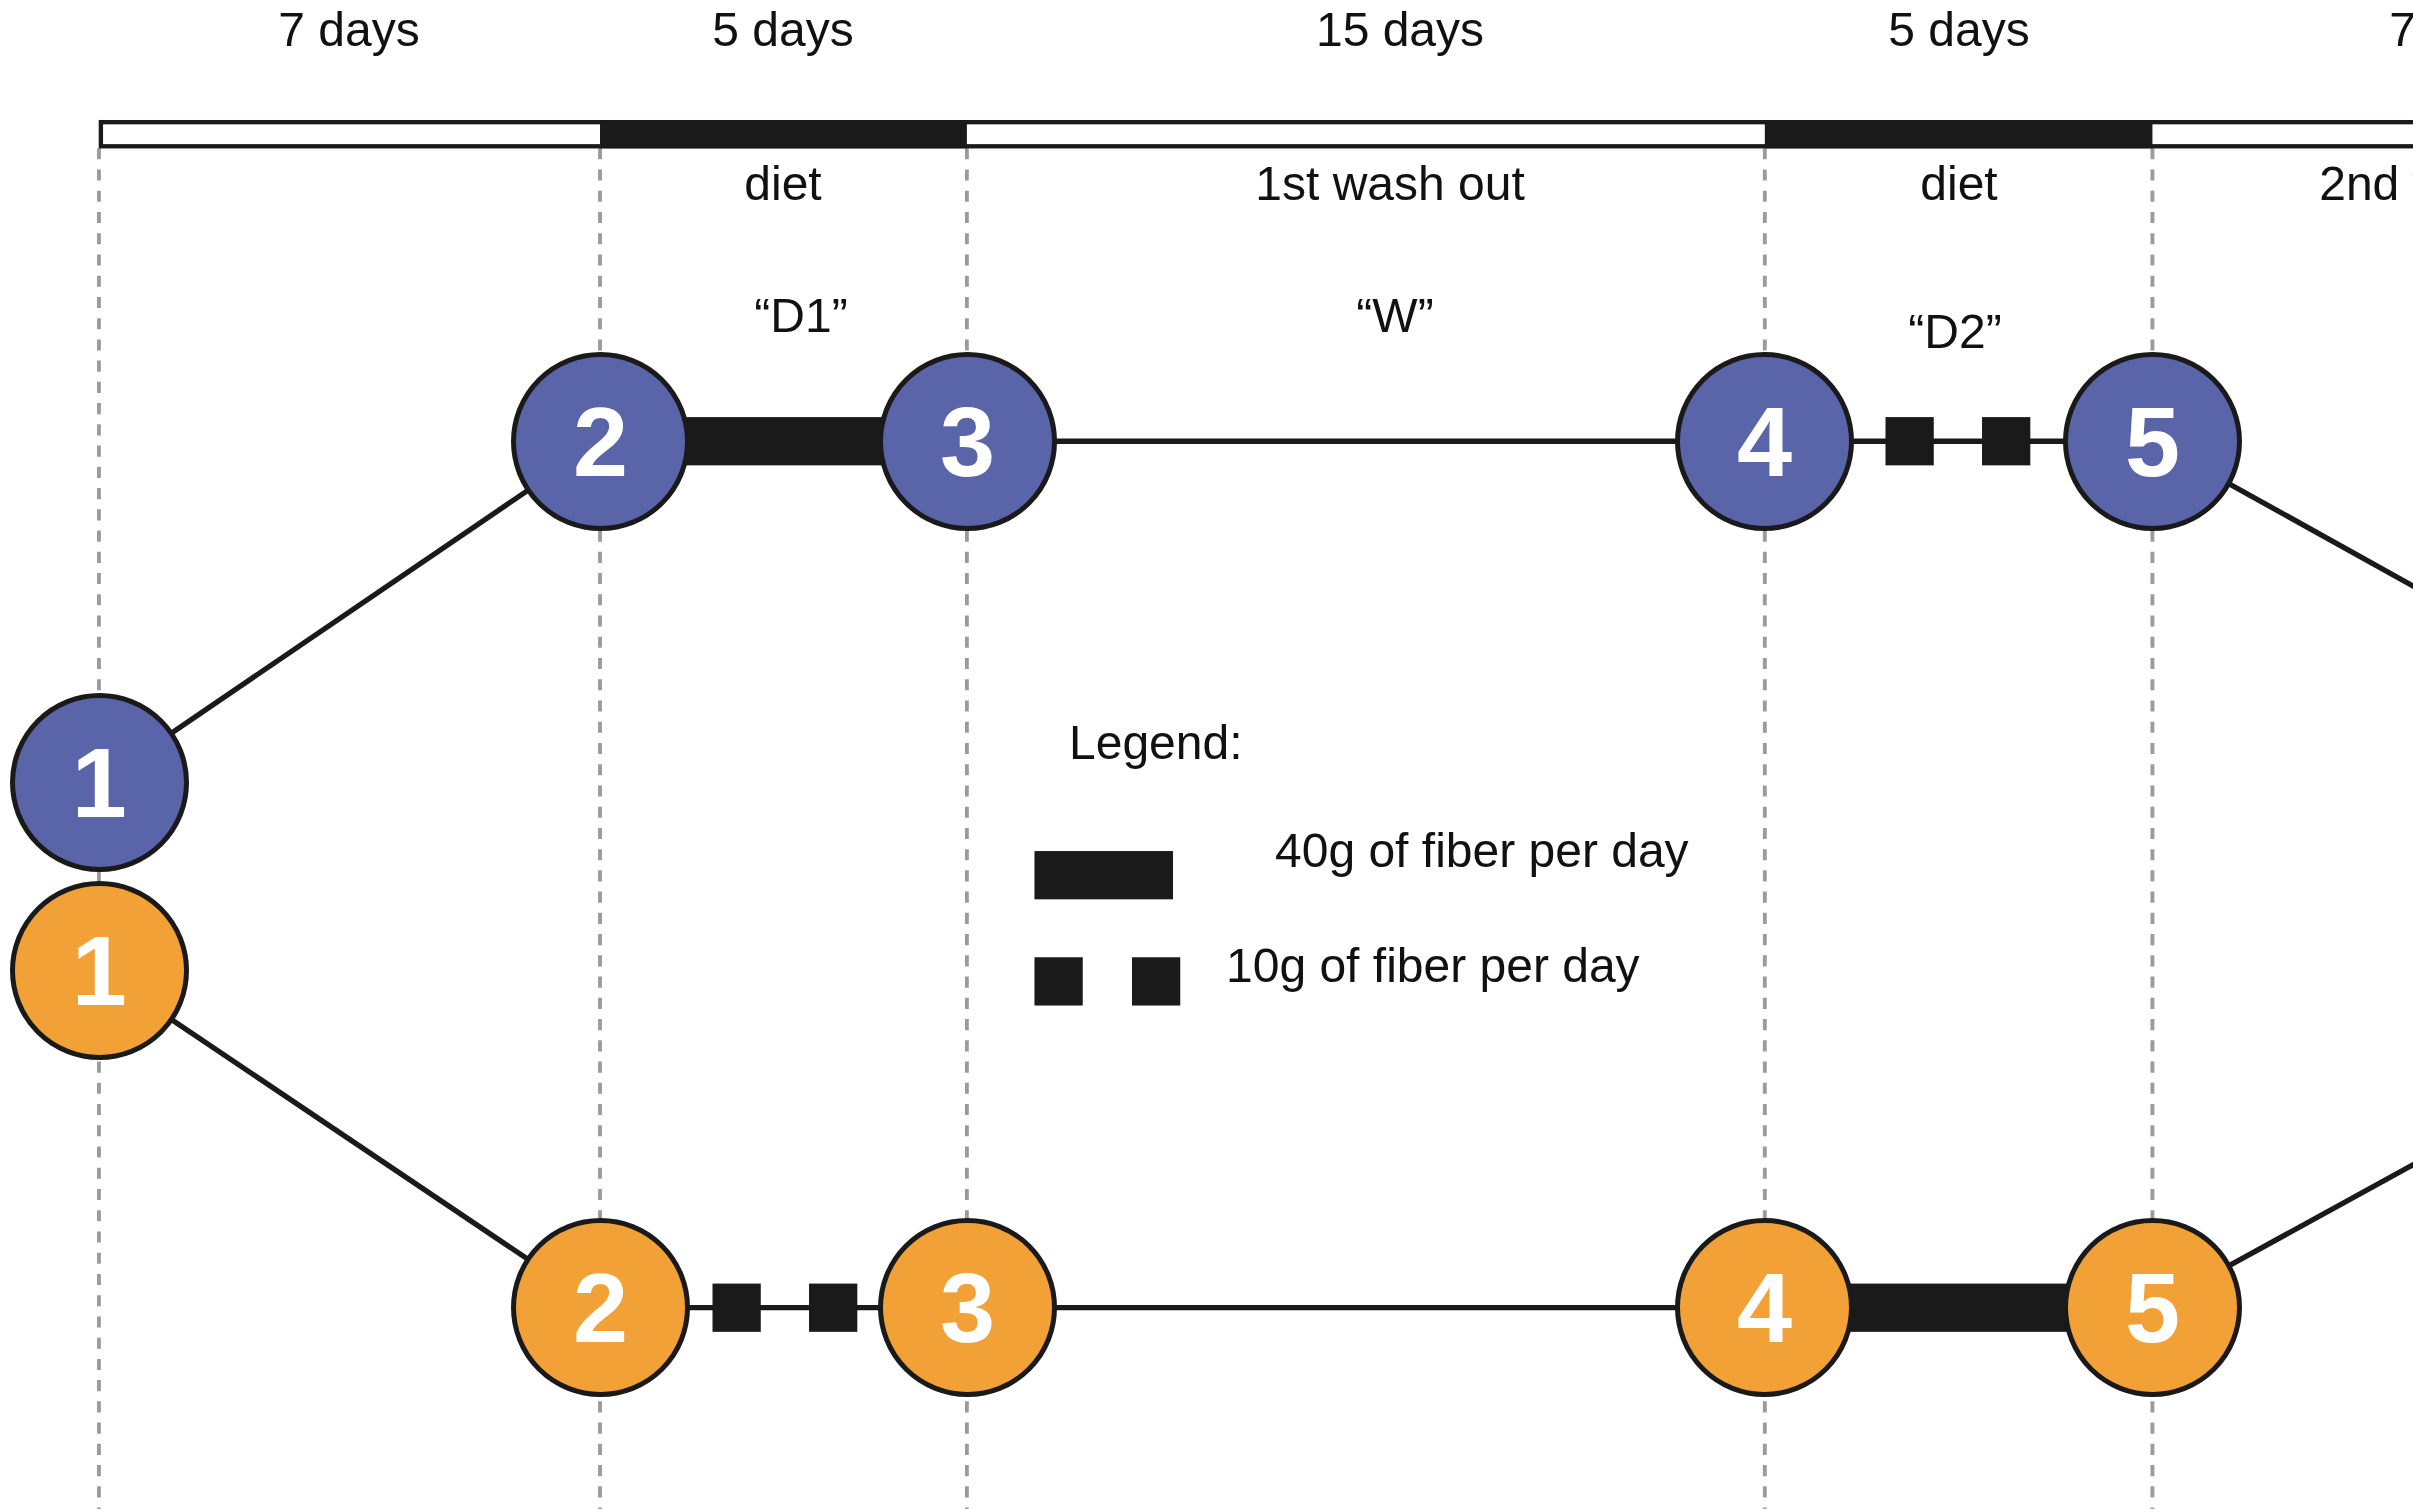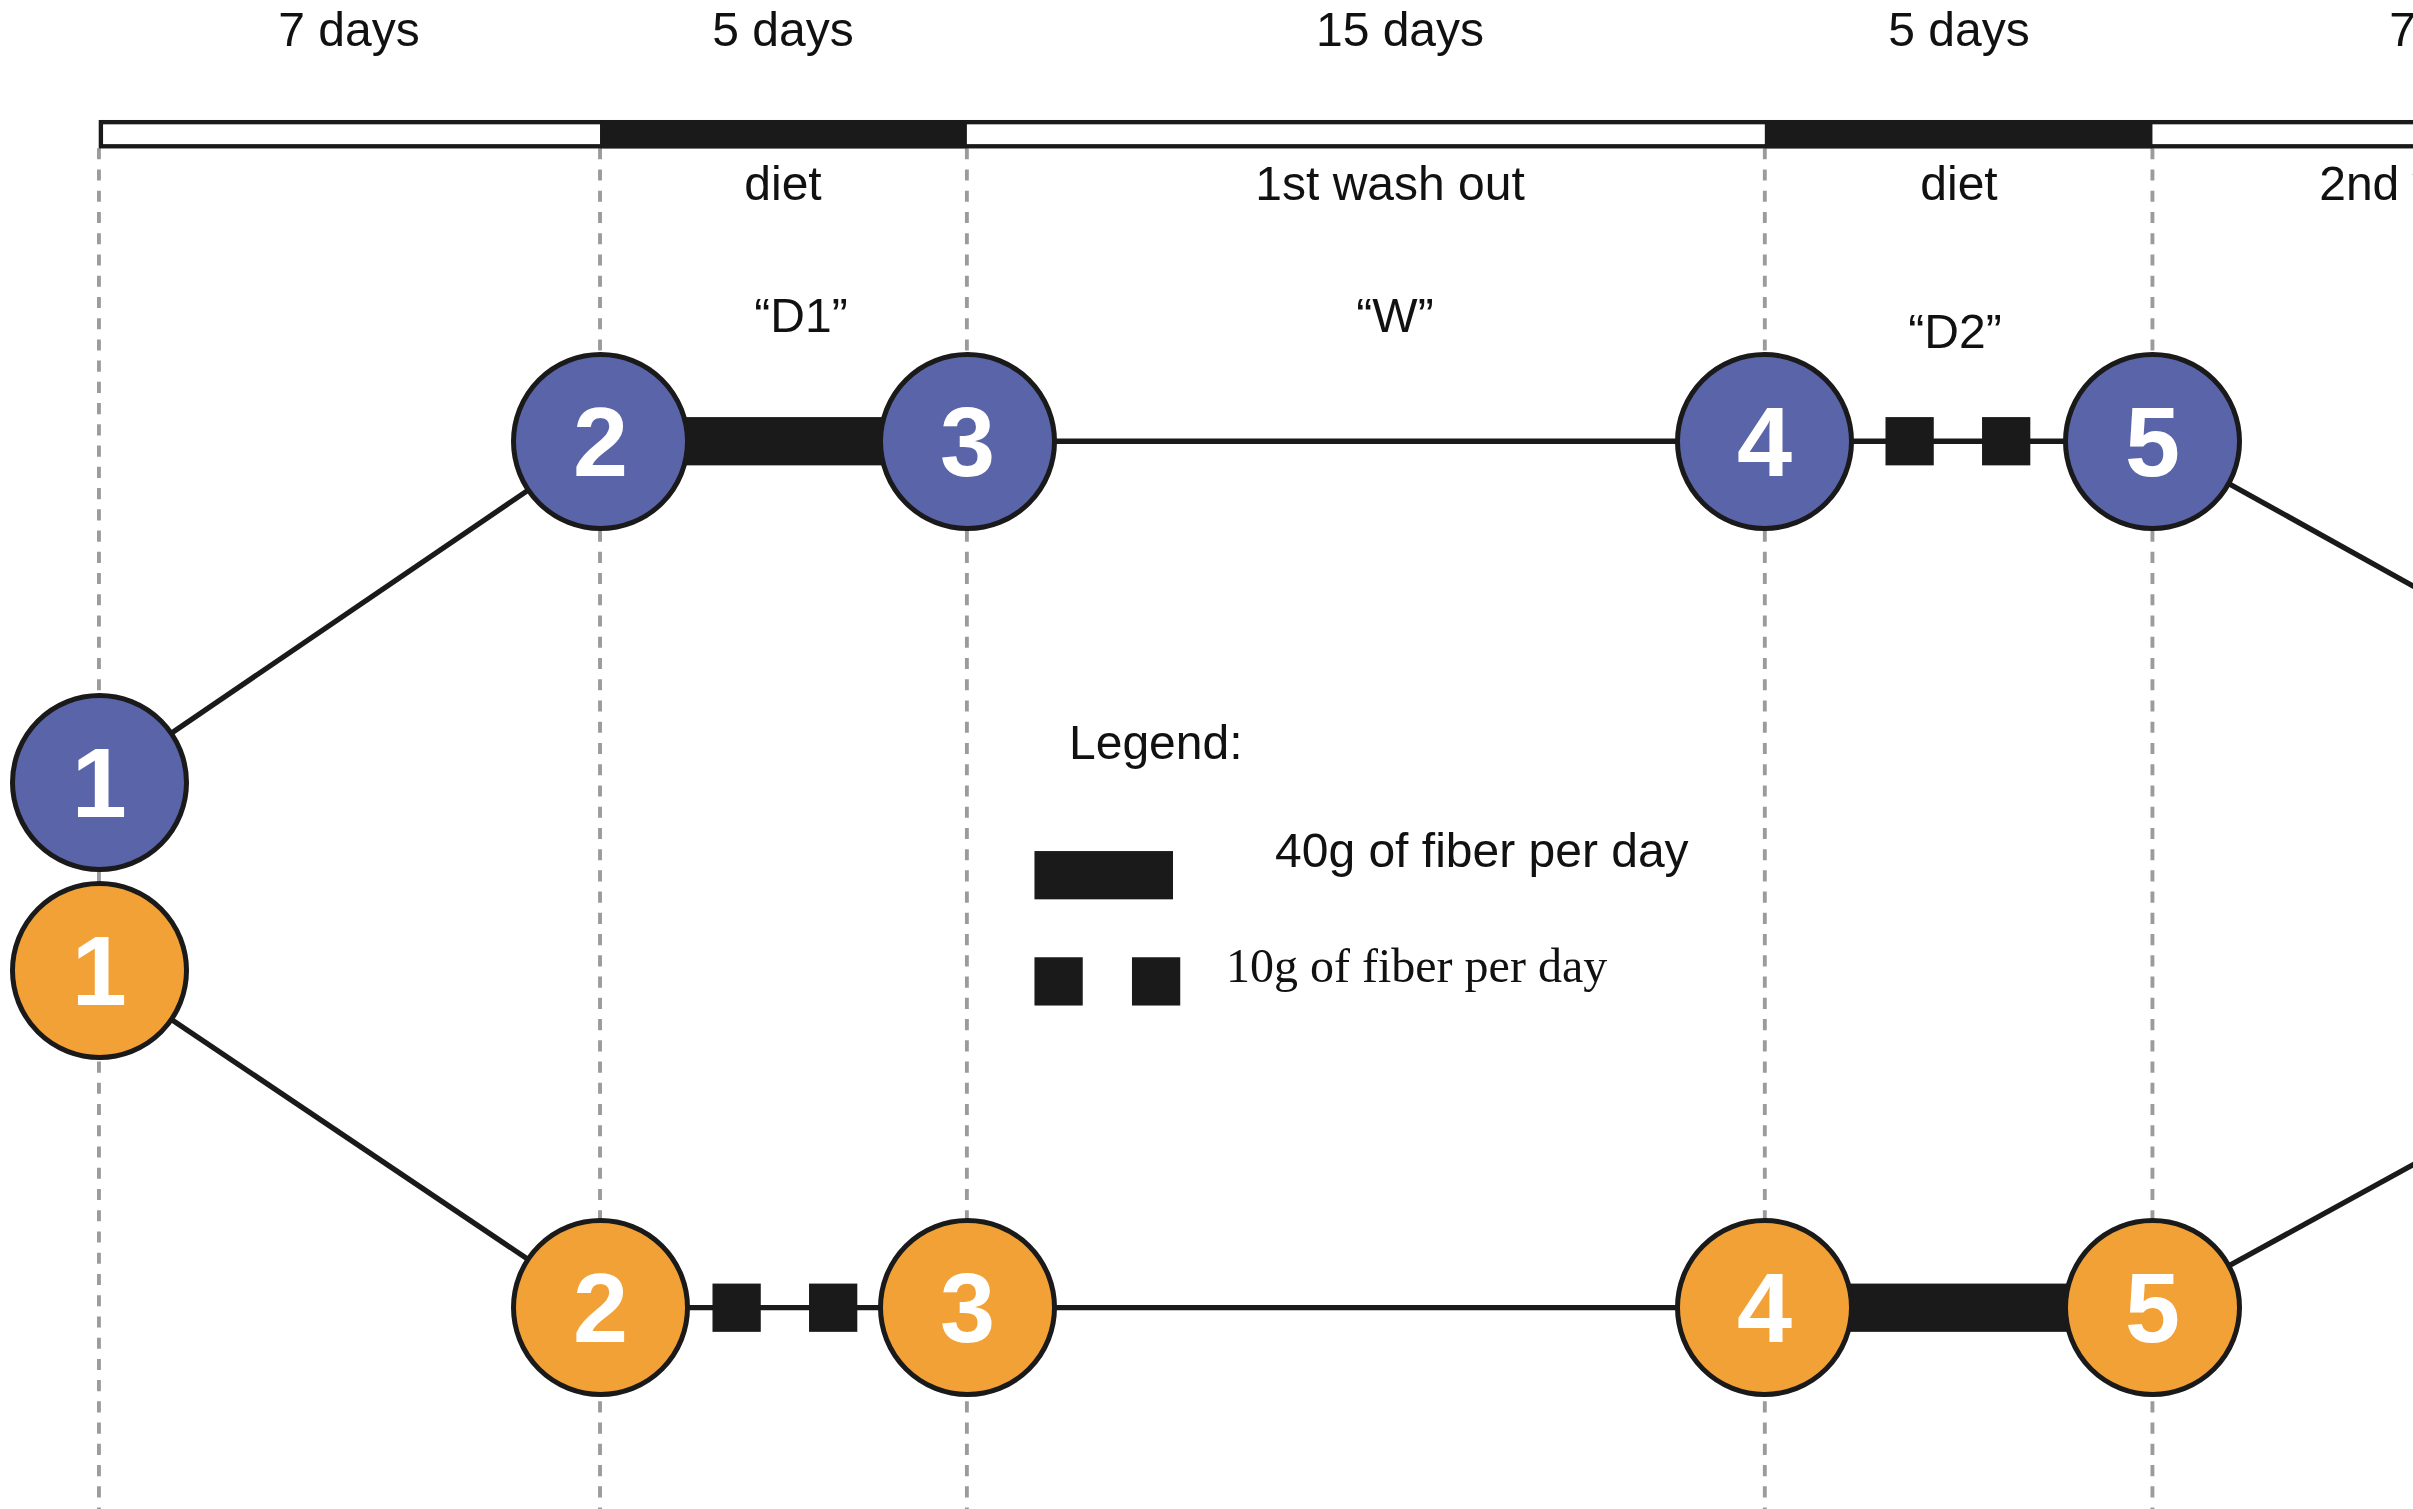--- a/index.html
+++ b/index.html
@@ -104,16 +104,16 @@
   <div class="circle blue" style="left:2063px;top:352px;">5</div>
 
   <div class="circle orange" style="left:9.7px;top:881px;">1</div>
   <div class="circle orange" style="left:511px;top:1218px;">2</div>
   <div class="circle orange" style="left:878px;top:1218px;">3</div>
   <div class="circle orange" style="left:1675px;top:1218px;">4</div>
   <div class="circle orange" style="left:2063px;top:1218px;">5</div>
 
   <div class="lbl" style="left:1069px;top:719px;">Legend:</div>
   <div class="lbl" style="left:1275px;top:827px;">40g of fiber per day</div>
-  <div class="lbl" style="left:1226px;top:942px;font-family:Liberation Serif, serif;">10g of fiber per day</div>
+  <div class="lbl" style="left:1226px;top:942px;">10g of fiber per day</div>
 
 </div>
 
 
 </body></html>

